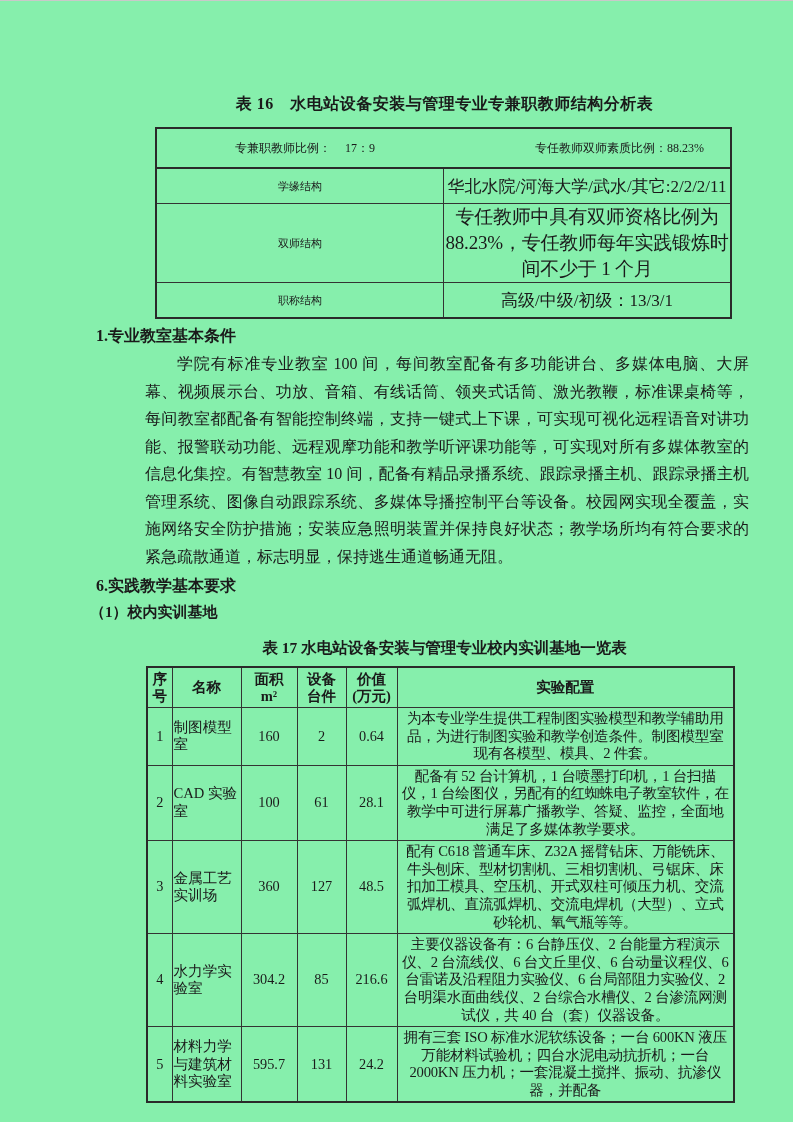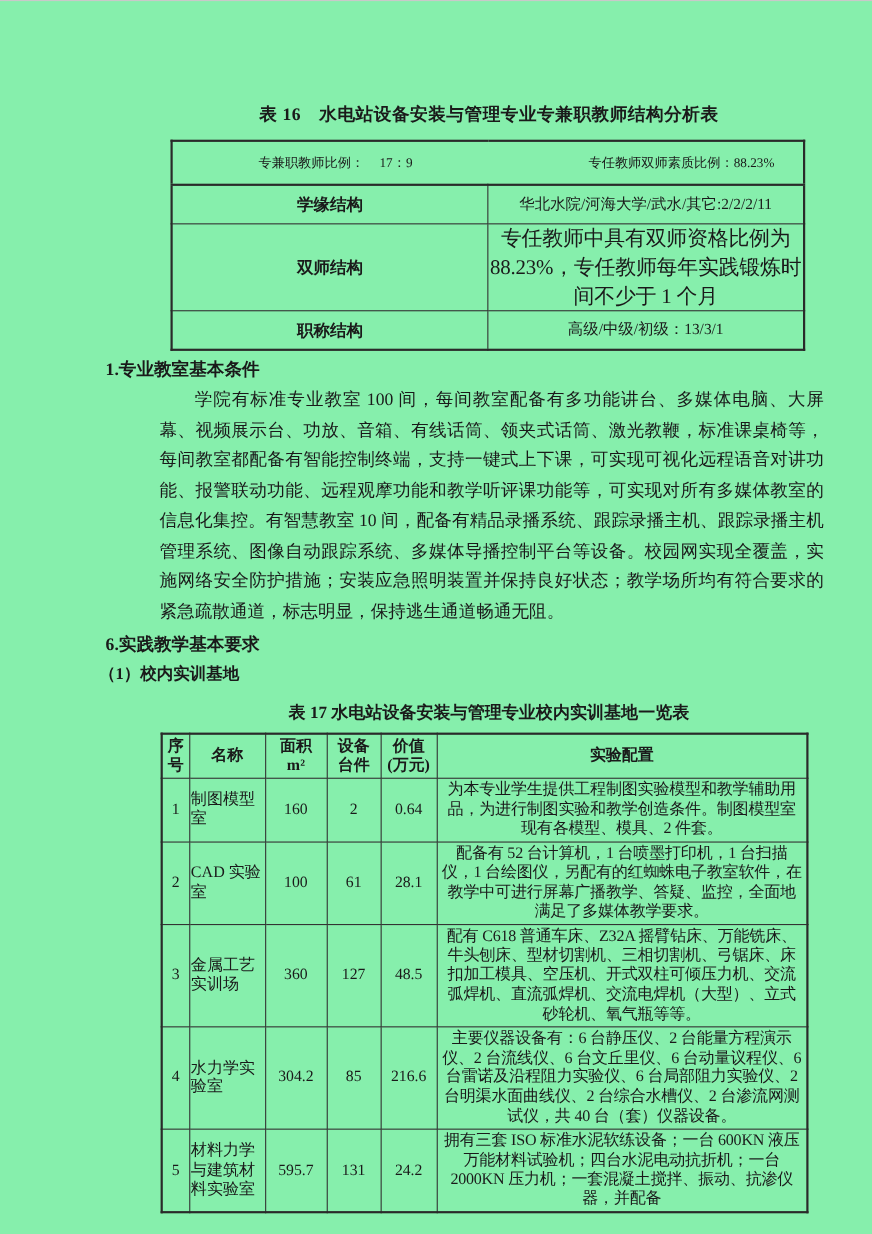--- a/index.html
+++ b/index.html
@@ -45,27 +45,26 @@
     font-weight:normal;
     font-size:12px;
   }
   .t16-headrow{display:flex;align-items:center;}
   .t16-headrow .lseg{margin-left:78px;}
   .t16-headrow .rseg{margin-left:auto;margin-right:26px;}
   .t16-headrow .val{margin-left:14px;}
   .t16 td.lbl{
     width:118px;
     text-align:center;
-    font-size:15px;
+    font-size:11px;
     height:34px;
-    font-weight:bold;
   }
   .t16 td.val-cell{
     text-align:center;
-    font-size:14px;
+    font-size:17px;
   }
   .t16 td.val-small{font-size:19px;letter-spacing:-0.2px;}
 
   
   .sec-h1{margin:11px 0 0 44px;font-weight:bold;font-size:16.5px;}
   .sec-h2{margin:7px 0 0 48px;font-weight:bold;font-size:16px;}
   .para{
     width:604px;
     margin:3px 0 0 97px;
     font-size:16px;

